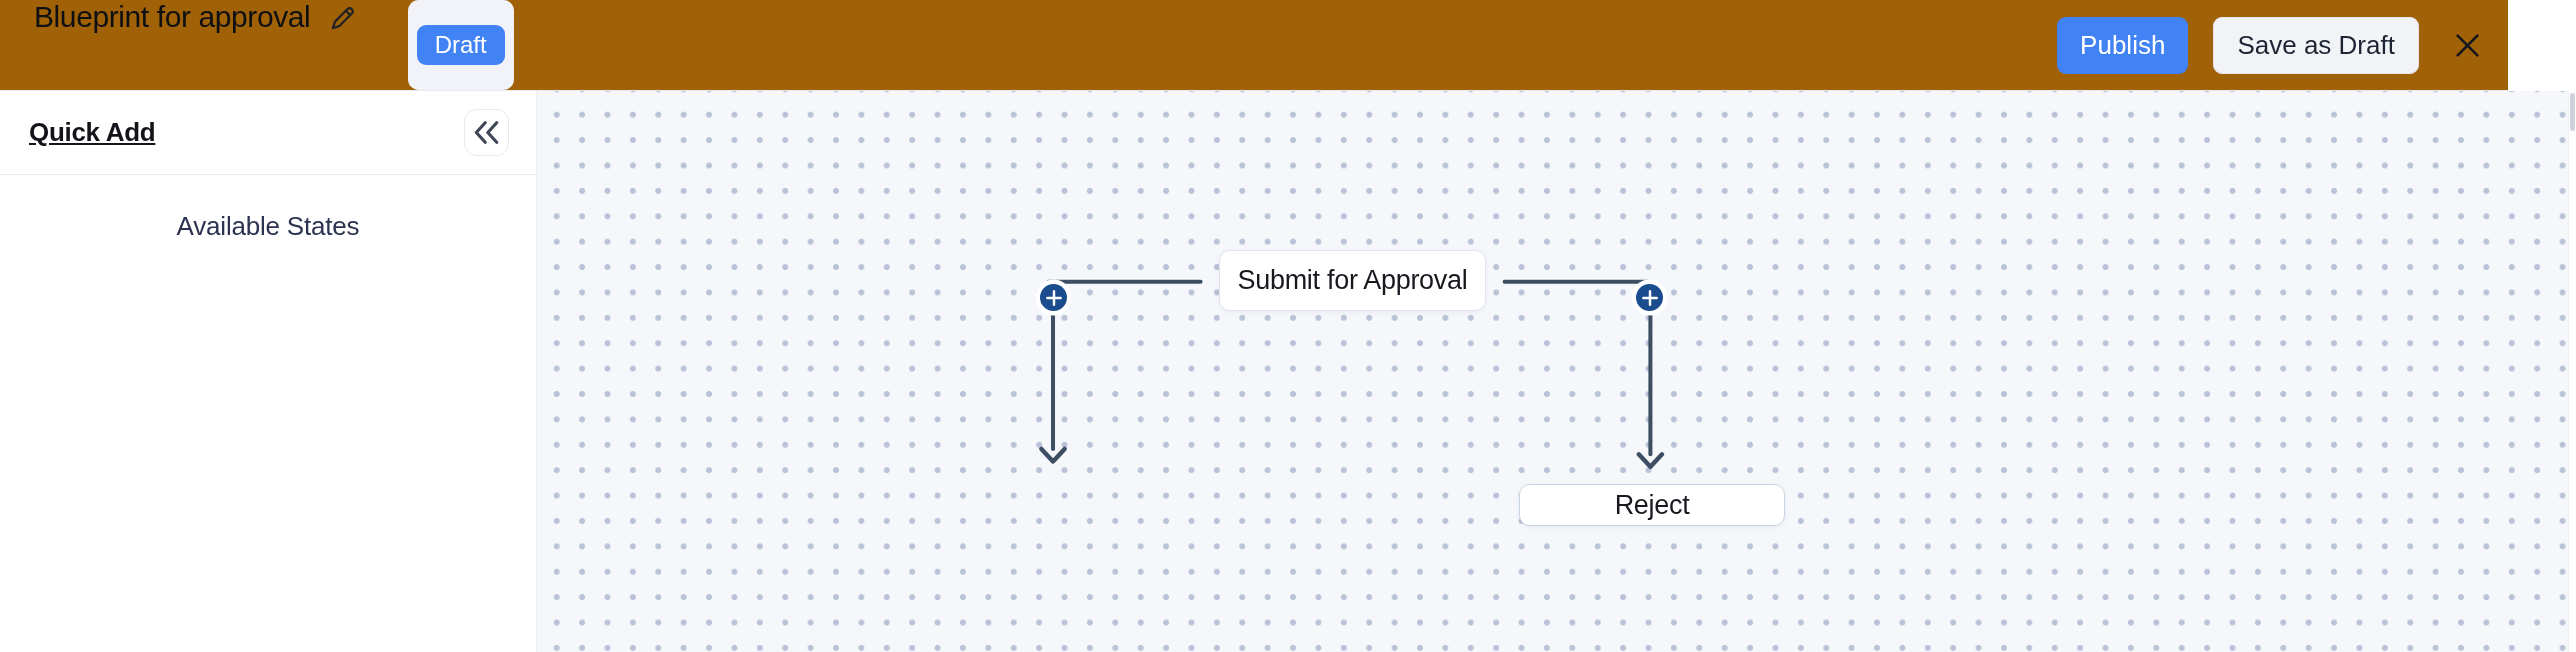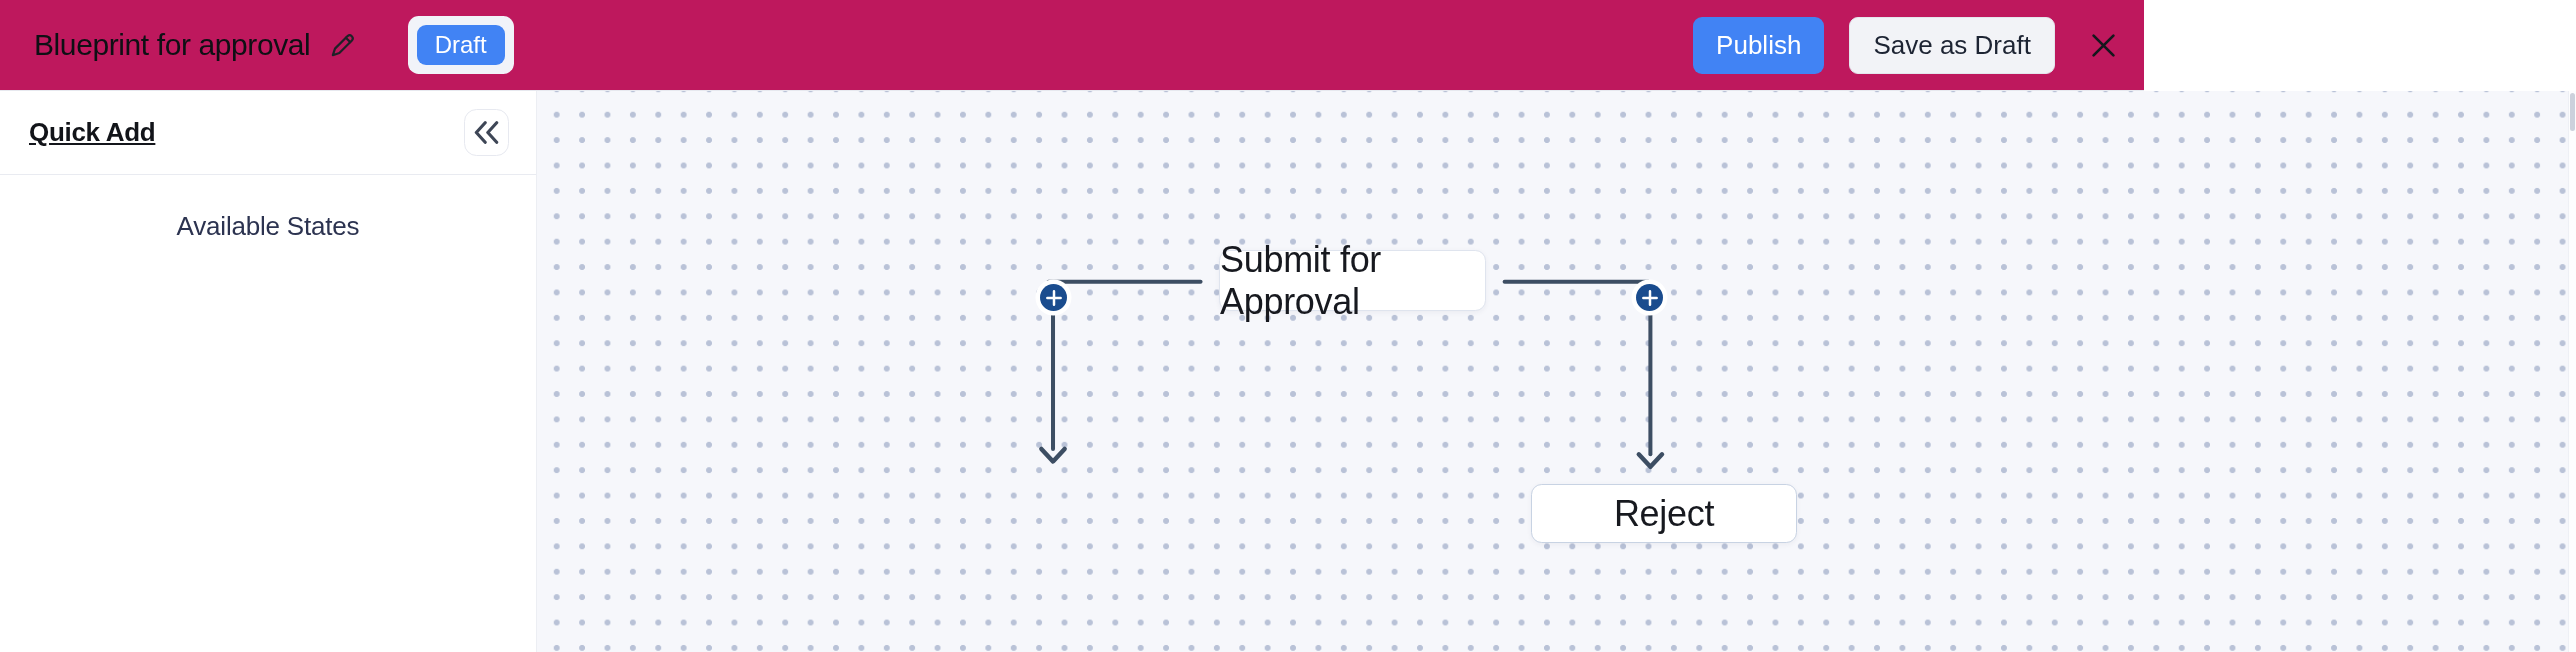--- a/index.html
+++ b/index.html
@@ -6,23 +6,23 @@
   html, body { width: 2576px; height: 653px; overflow: hidden; }
   body {
     font-family: "Liberation Sans", sans-serif;
     background: #ffffff;
     position: relative;
     color: #14161c;
   }
 
   
   .header {
-    position: absolute; top: 0; left: 0; width: 2144px; height: 91px;
-    background: #be185d; border-bottom: 1.8px solid #e7e9ef;
-    display: flex; align-items: center;
+    position: absolute; top: 0; left: 0; width: 2508px; height: 91px;
+    background: #a16207; border-bottom: 1.8px solid #e7e9ef;
+    display: flex; 
     padding: 0 21.5px 0 34px; z-index: 10;
   }
   .page-title {
     font-size: 30px; font-weight: 500; letter-spacing: -0.4px; color: #0e1014;
   }
   .icon-btn {
     background: none; border: none; cursor: pointer;
     display: inline-flex; align-items: center; justify-content: center;
   }
   .edit-btn { margin-left: 14.3px; width: 36px; height: 36px; }
@@ -90,27 +90,27 @@
     background: var(--node-navy, #1a4c8e); border: none; cursor: pointer;
     box-shadow: 0 0 0 4.5px #ffffff; z-index: 3;
     display: flex; align-items: center; justify-content: center;
   }
   .add-btn-left  { left: 503px; top: 193px; }
   .add-btn-right { left: 1099px; top: 193px; }
 
   .node {
     position: absolute; background: #ffffff; border-radius: 10.7px;
     display: flex; align-items: center; justify-content: center;
-    font-size: 36px; color: #17191f; letter-spacing: -0.3px;
+    font-size: 27px; color: #17191f; letter-spacing: -0.3px;
     z-index: 2; cursor: pointer;
     box-shadow: 0 1.8px 5.4px rgba(35, 48, 78, 0.05);
   }
   .node-submit  { left: 682px;  top: 159px; width: 267px; height: 61px; border: 1.8px solid #dfe4ee; }
   .node-approve { left: 386px;  top: 387px; width: 267px; height: 61px; border: 1.8px solid #d6dde9; }
-  .node-reject  { left: 982px; top: 393px; width: 266px; height: 59px; border: 1.8px solid #c8d3e3; margin-left: 12px; }
+  .node-reject  { left: 982px; top: 393px; width: 266px; height: 42px; border: 1.8px solid #c8d3e3; }
 
   .scrollbar-track {
     position: absolute; right: 0; top: 0; width: 8px; height: 562px;
     background: #fdfdfe; border-left: 0.9px solid #eef0f5; z-index: 4;
   }
   .scrollbar-thumb {
     position: absolute; top: 1.8px; right: 0.9px; width: 5.4px; height: 38px;
     background: #ccd1dc; border-radius: 2.7px;
   }
 </style>

